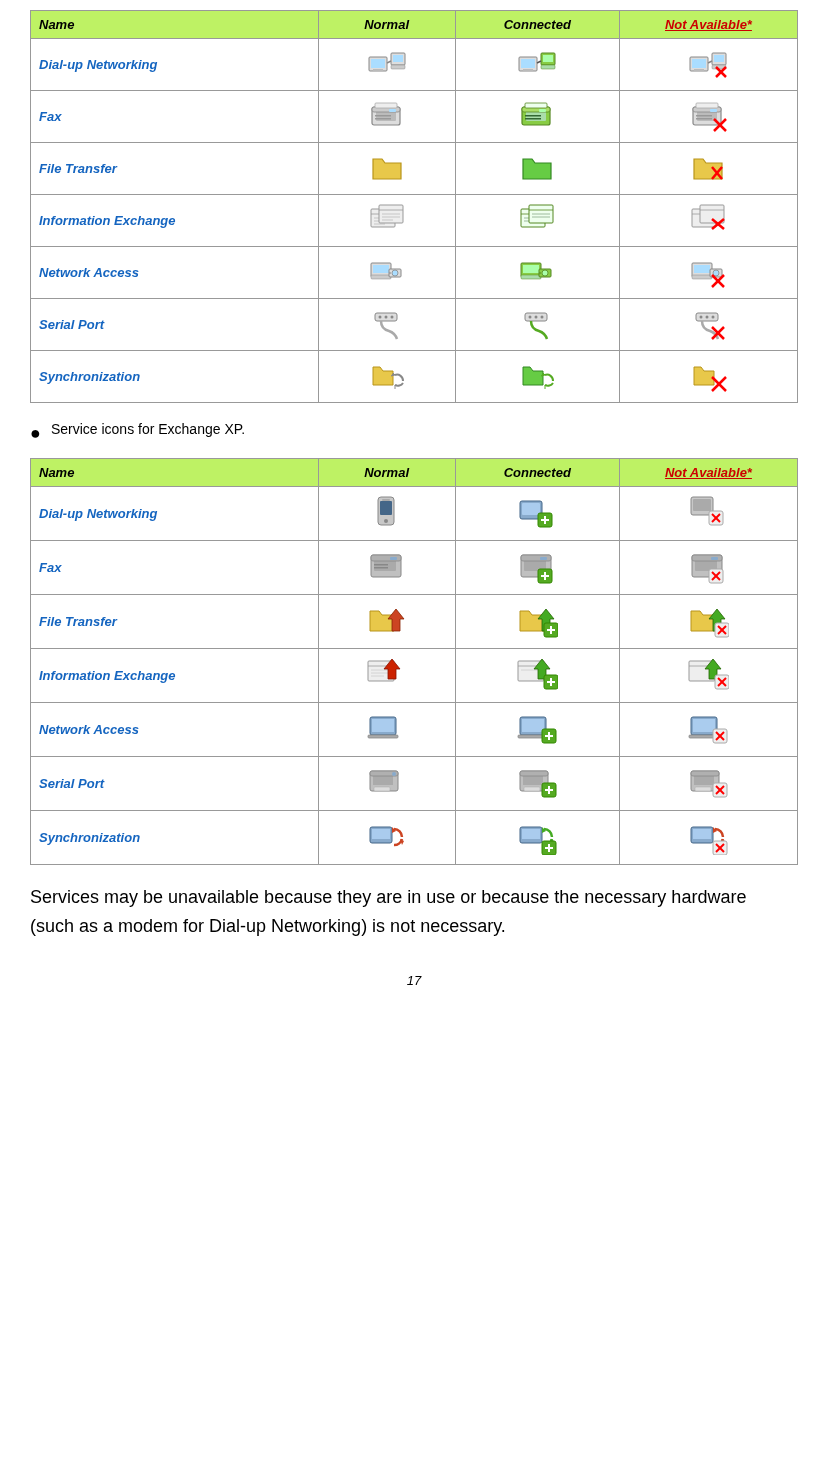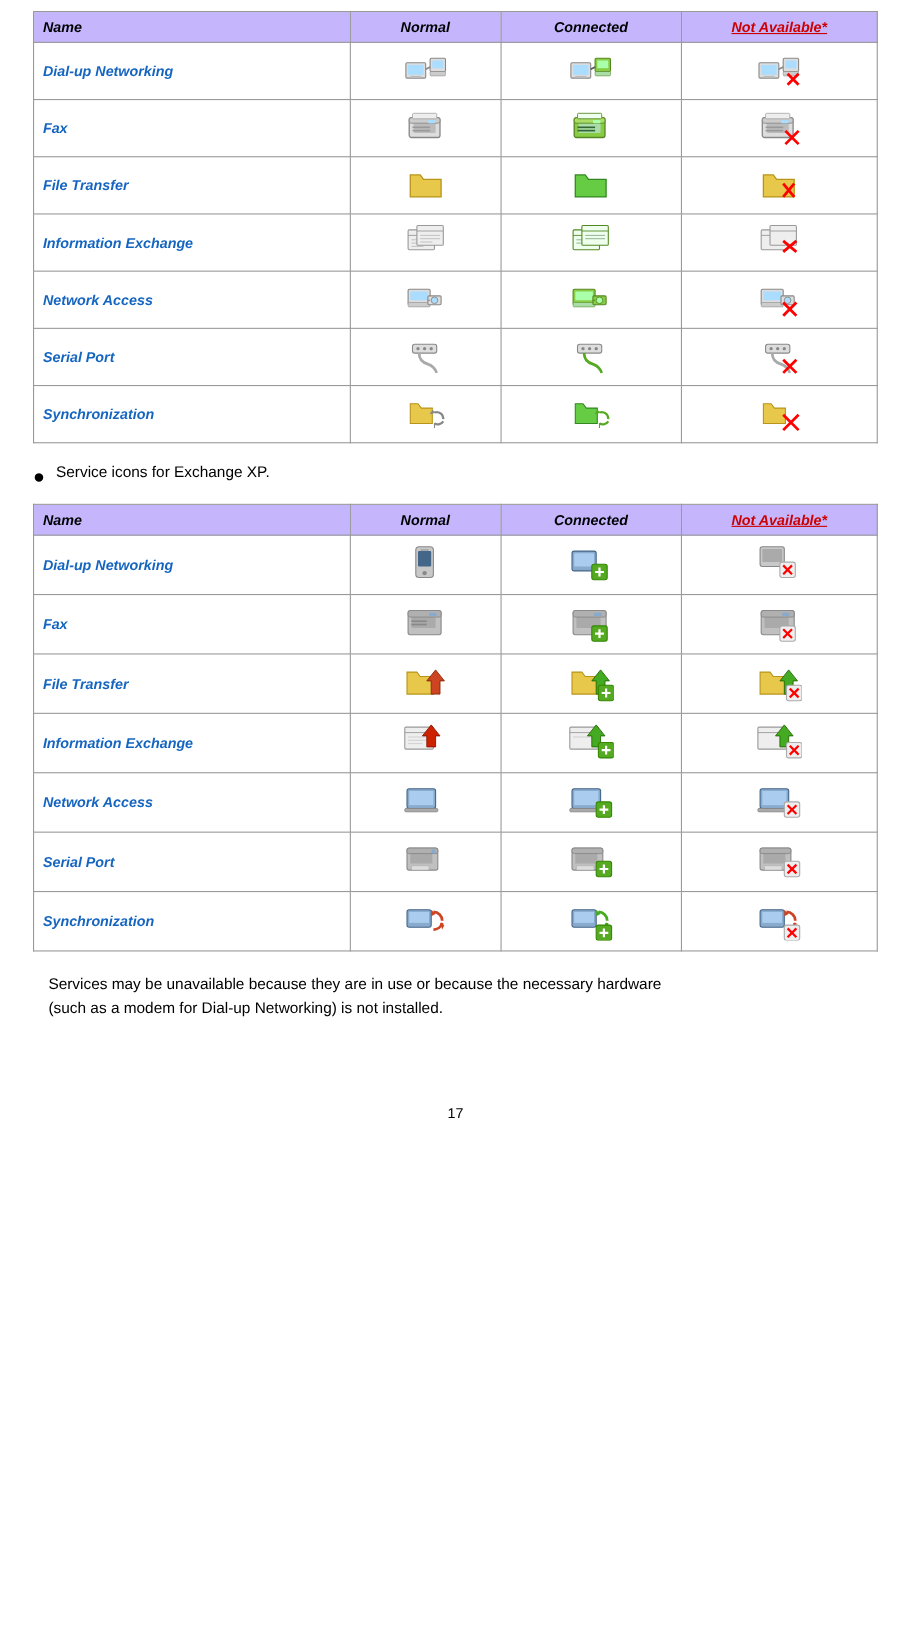--- a/index.html
+++ b/index.html
@@ -22,21 +22,21 @@
     .service-table th, .service-table td {
       border: 1px solid #999;
       padding: 6px 8px;
       text-align: center;
       vertical-align: middle;
     }
 
     .service-table th {
       font-weight: bold;
       font-style: normal;
-      background: #c4b5fd;
+      background: #bef264;
     }
 
     .service-table td:first-child {
       text-align: left;
       font-weight: bold;
       color: #1565C0;
       font-style: italic;
     }
 
     .service-table th:first-child {
@@ -57,30 +57,30 @@
     }
 
     .bullet-dot {
       font-size: 18px;
       margin-right: 10px;
       margin-top: 2px;
       flex-shrink: 0;
     }
 
     .footer-text {
-      font-size: 14px;
+      font-size: 18px;
       line-height: 1.6;
       margin-top: 14px;
-      margin-left: 14px;
     }
 
     .page-number {
       text-align: center;
-      margin-top: 76px;
+      margin-top: 32px;
       font-size: 13px;
+      font-style: italic;
     }
 
     
     .lbl-blue { color: #1565C0; font-style: italic; font-weight: bold; margin-left: 12px; }
   </style>
 </head>
 <body>
 
 <table class="service-table">
   <thead>
@@ -624,18 +624,18 @@
           <line x1="29" y1="27" x2="37" y2="35" stroke="red" stroke-width="2"></line>
           <line x1="37" y1="27" x2="29" y2="35" stroke="red" stroke-width="2"></line>
         </svg>
       </td>
     </tr>
   </tbody>
 </table>
 
 <div class="footer-text">
   <span>Services may be unavailable because they are in use or because the necessary hardware</span><br>
-  <span>(such as a modem for Dial-up Networking) is not installed.</span>
+  <span>(such as a modem for Dial-up Networking) is not necessary.</span>
 </div>
 
 <div class="page-number">
   <span>17</span>
 </div>
 
 </body></html>

